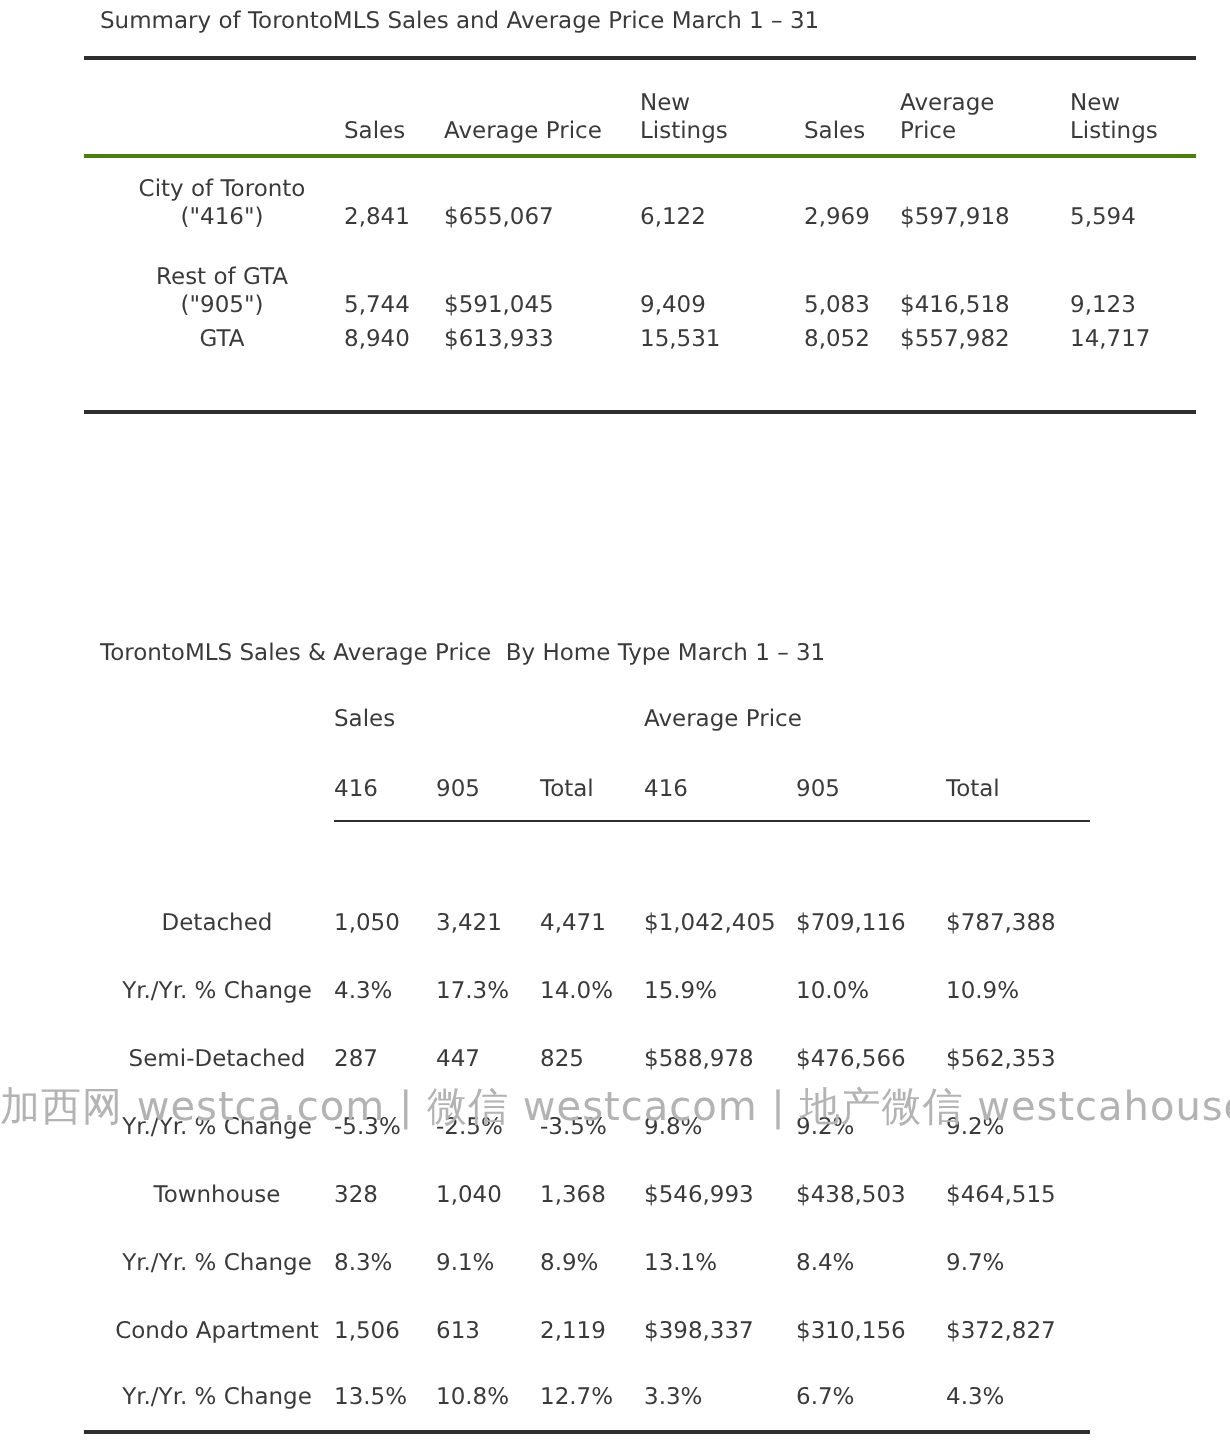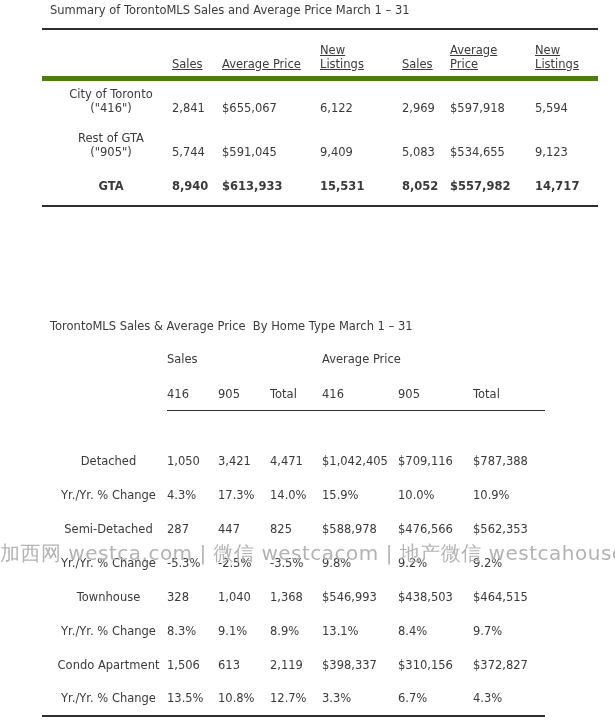--- a/index.html
+++ b/index.html
@@ -20,24 +20,24 @@
   }
   .lbl { padding-left:8px;text-align:center; }
 
   
   #table1 {
     position:absolute; left:42px; top:28px; width:556px;
     border-top:2px solid #2e2e2e; border-bottom:2px solid #2e2e2e;
   }
   #table1 .r-year td   { height:34px; padding-bottom:11px; }
   #table1 .r-year .yr  { border-bottom:1px solid #2e2e2e; }
-  #table1 .r-head td   { height:49px; padding-bottom:5px; border-bottom:5px solid #4d7c0f;text-decoration:underline; }
+  #table1 .r-head td   { height:49px; padding-bottom:5px; border-bottom:2px solid #4d7c0f; }
   #table1 .r-city td   { height:39px; padding-bottom:2px; }
   #table1 .r-rest td   { height:43px; padding-bottom:1px; }
-  #table1 .r-gta  td   { height:46px; padding-bottom:12px;font-weight:bold; }
+  #table1 .r-gta  td   { height:46px; padding-bottom:29px; }
 
   
   #table2 {
     position:absolute; left:42px; top:345px; width:503px;
     border-bottom:2px solid #2e2e2e;
   }
   #table2 .r2-group td  { height:27px; padding-bottom:6px; }
   #table2 .r2-head td   { height:38px; padding-bottom:9px; }
   #table2 .r2-head .hd  { border-bottom:1px solid #2e2e2e; }
   #table2 .r2-spacer td { height:26px; }
@@ -91,21 +91,21 @@
       <td>$597,918</td>
       <td>5,594</td>
     </tr>
     <tr class="r-rest">
       <td class="lbl">Rest of GTA
 ("905")</td>
       <td>5,744</td>
       <td>$591,045</td>
       <td>9,409</td>
       <td>5,083</td>
-      <td>$534,655</td>
+      <td>$416,518</td>
       <td>9,123</td>
     </tr>
     <tr class="r-gta">
       <td class="lbl">GTA</td>
       <td>8,940</td>
       <td>$613,933</td>
       <td>15,531</td>
       <td>8,052</td>
       <td>$557,982</td>
       <td>14,717</td>

